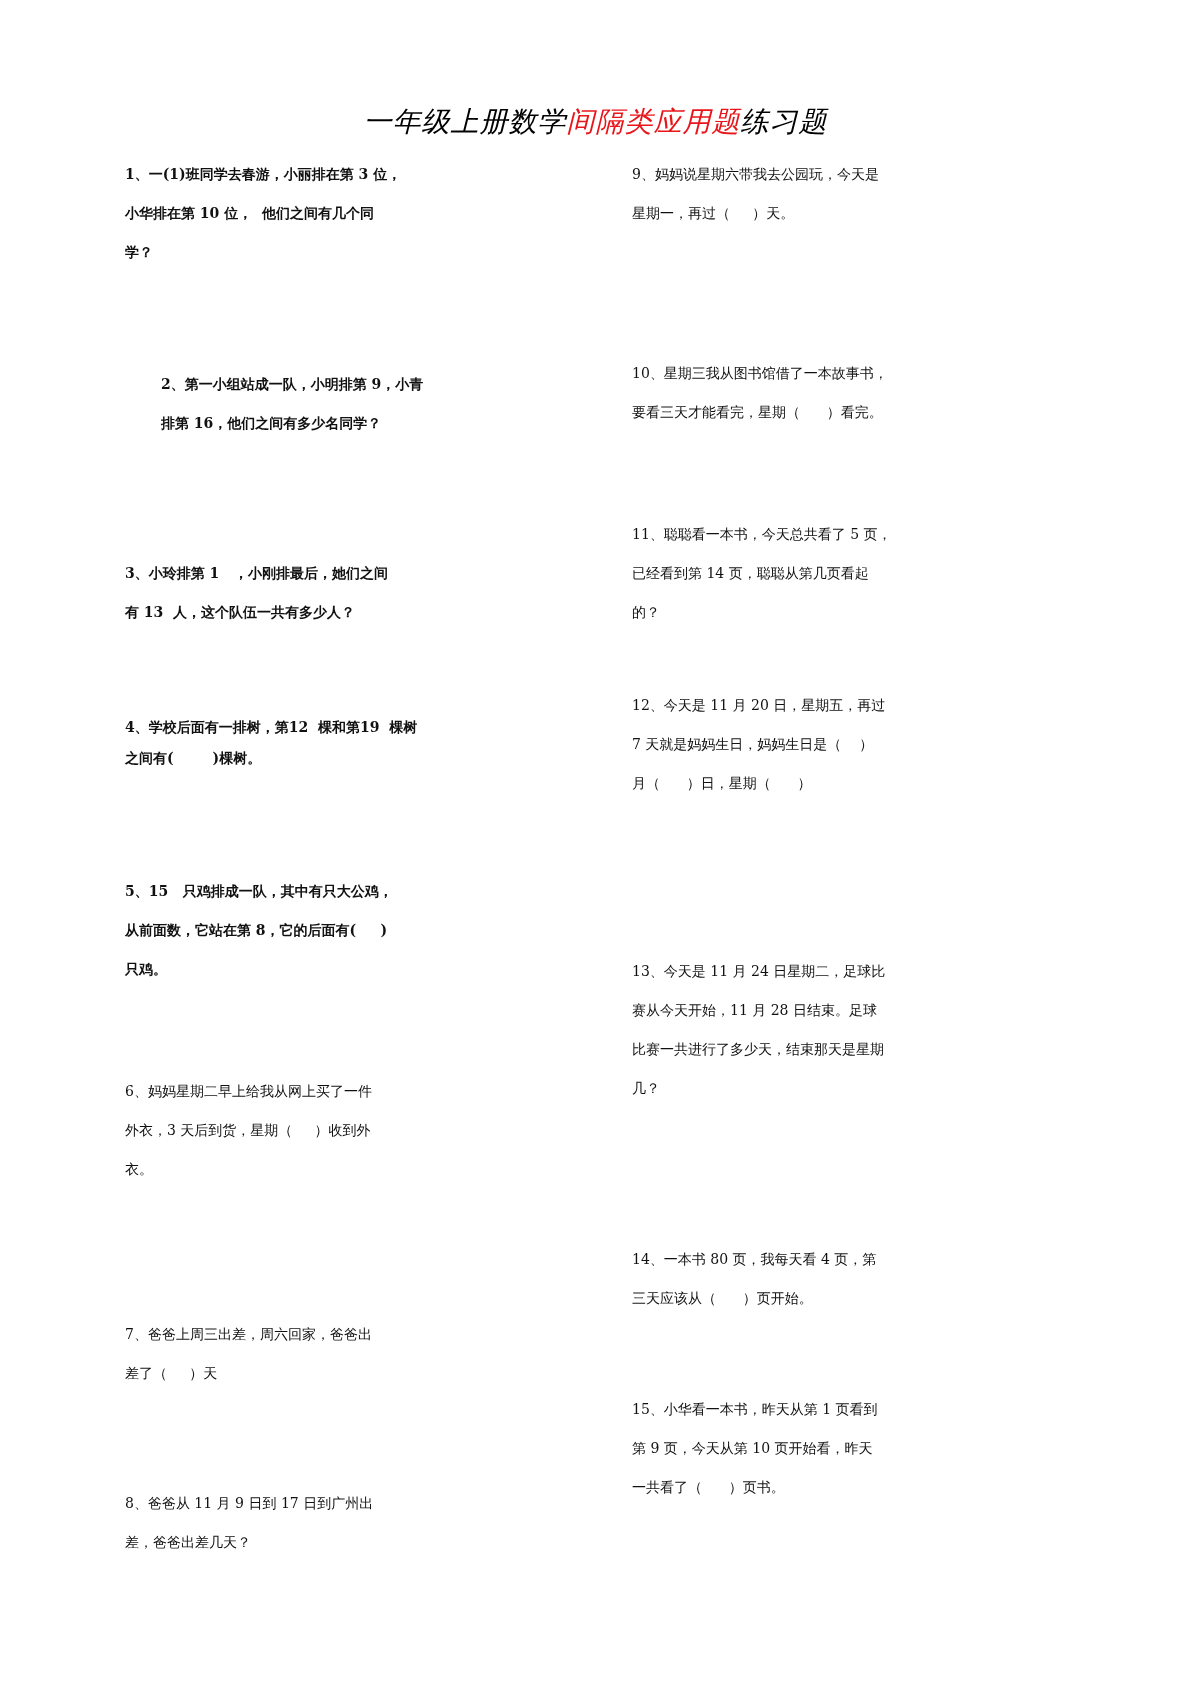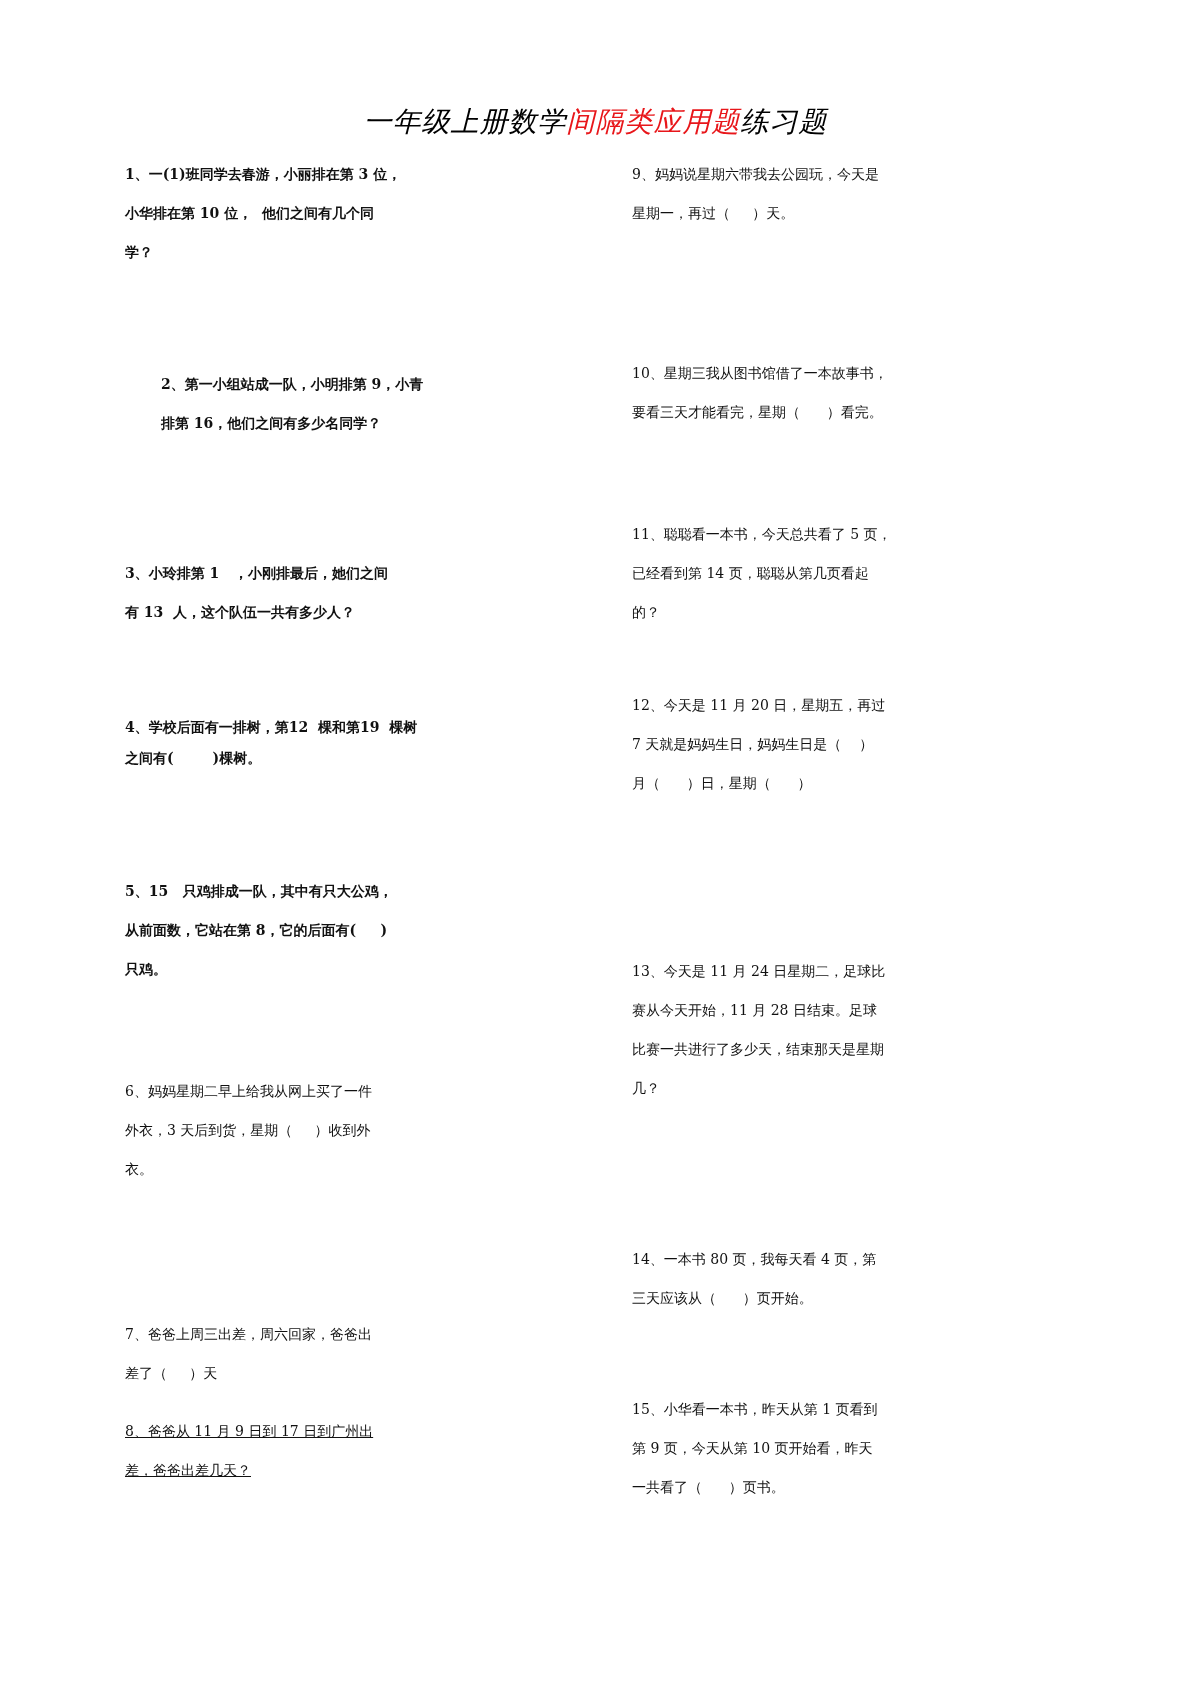--- a/index.html
+++ b/index.html
@@ -31,21 +31,21 @@
 <div class="q bold left" style="top:712px; line-height:31px;">4、学校后面有一排树，第12  棵和第19  棵树
 之间有(        )棵树。</div>
 <div class="q bold left" style="top:872px;">5、15   只鸡排成一队，其中有只大公鸡，
 从前面数，它站在第 8，它的后面有(     )
 只鸡。</div>
 <div class="q left" style="top:1072px;">6、妈妈星期二早上给我从网上买了一件
 外衣，3 天后到货，星期（     ）收到外
 衣。</div>
 <div class="q left" style="top:1295px;margin-top:20px;">7、爸爸上周三出差，周六回家，爸爸出
 差了（     ）天</div>
-<div class="q left" style="top:1412px;text-decoration:underline;">8、爸爸从 11 月 9 日到 17 日到广州出
+<div class="q left" style="top:1484px;">8、爸爸从 11 月 9 日到 17 日到广州出
 差，爸爸出差几天？</div>
 
 <div class="q right" style="top:155px;">9、妈妈说星期六带我去公园玩，今天是
 星期一，再过（     ）天。</div>
 <div class="q right" style="top:354px;">10、星期三我从图书馆借了一本故事书，
 要看三天才能看完，星期（      ）看完。</div>
 <div class="q right" style="top:515px;">11、聪聪看一本书，今天总共看了 5 页，
 已经看到第 14 页，聪聪从第几页看起
 的？</div>
 <div class="q right" style="top:686px;">12、今天是 11 月 20 日，星期五，再过

